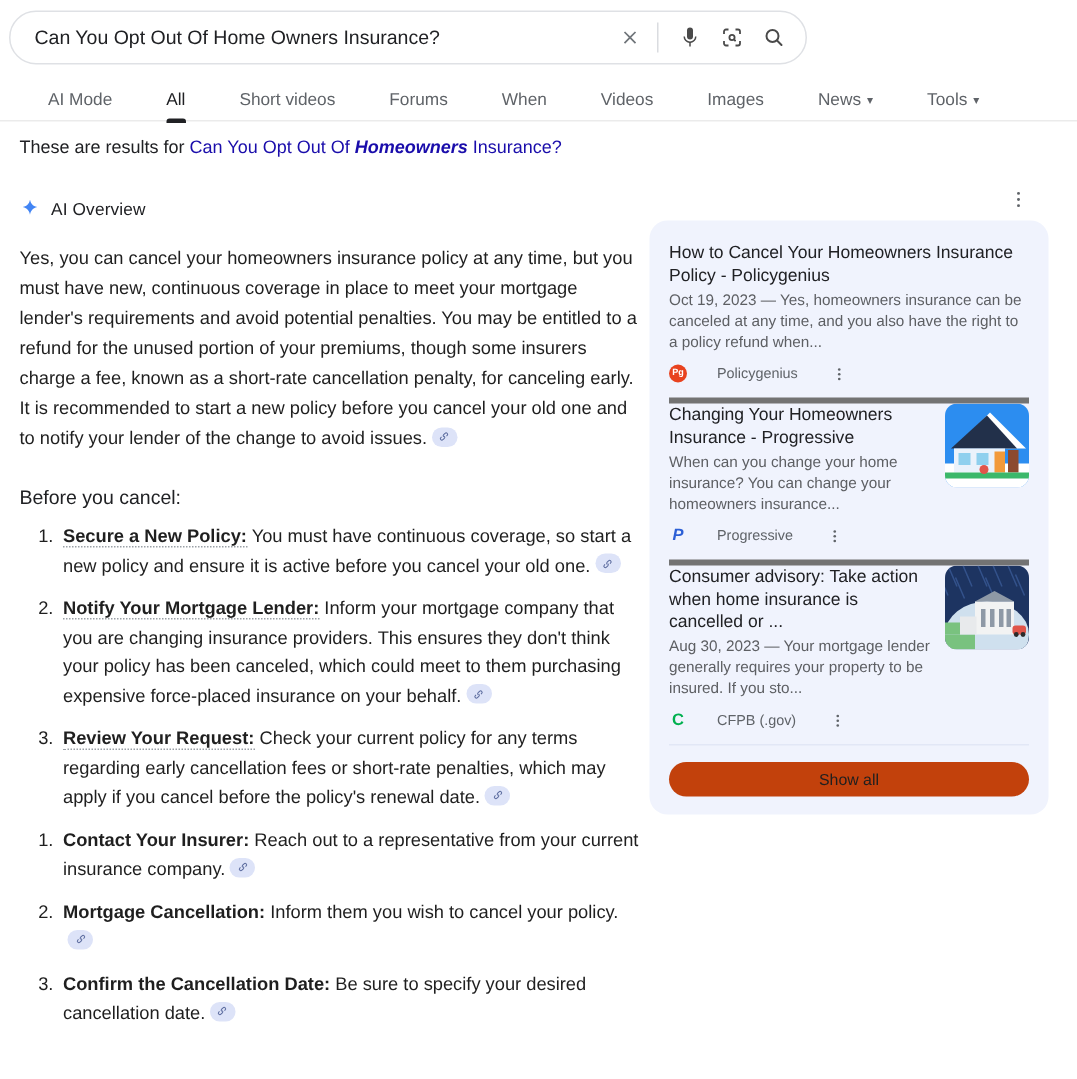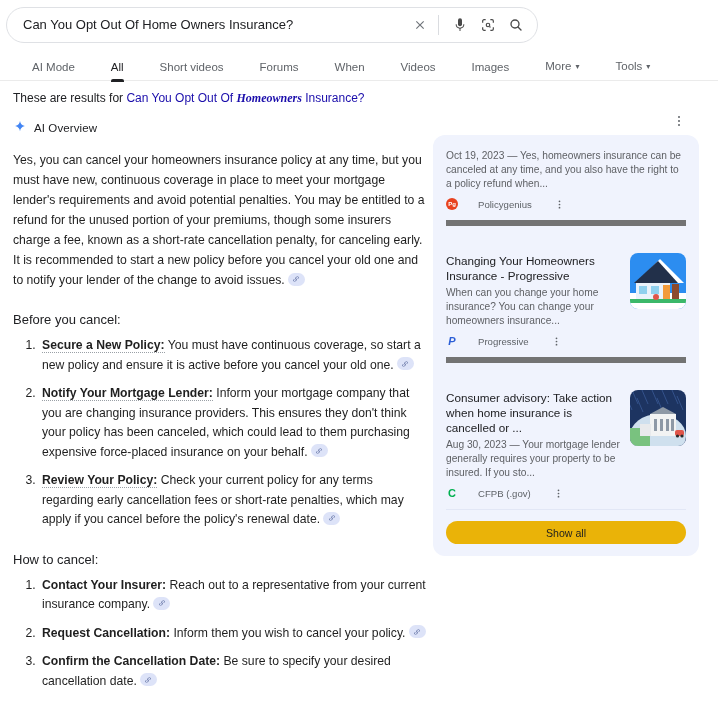--- a/index.html
+++ b/index.html
@@ -44,25 +44,25 @@
   .navitem.active { color: #202124; font-weight: 500; }
   .navitem.active::after {
     content:""; position:absolute; left:10px; right:10px; bottom:-1px;
     height:3px; background:#202124; border-radius:2px 2px 0 0;
   }
   .caret { display:inline-block; margin-left:4px; font-size:8px; color:#5f6368; vertical-align: 1px;}
 
   
   .spell { padding: 9px 0 0 13px; font-size: 12px; line-height: 17px; color:#202124; }
   .spell a { color: #1a0dab; text-decoration: none; cursor: pointer; }
-  .spell .bolditalic { font-weight: bold; font-style: italic; font-family: Liberation Serif, serif; }
+  .spell .bolditalic { font-weight: bold; font-style: italic; }
   .spell-row2 { margin-top: 2px; font-size: 11.5px; }
 
   
-  .content { display: flex; align-items: flex-start; padding-left: 13px; margin-top: 12px; }
+  .content { display: flex; align-items: flex-start; padding-left: 13px; margin-top: 24px; }
   .left-col { width: 414px; }
   .right-col { width: 272px; margin-left: 6px; position: relative; }
 
   
   .aio-head { display:flex; align-items:center; gap:7px; height:18px; }
   .aio-title { font-size: 11.5px; color: #202124; font-weight: 400; letter-spacing:.1px; }
 
   .aio-body { margin-top: 13px; }
   .aio-p {
     font-size: 12.2px; line-height: 20px; color: #1f1f1f;
@@ -92,37 +92,37 @@
   
   .kebab-top {
     position: absolute; right: 17px; top: -7px; width: 18px; height: 18px;
     display:flex; align-items:center; justify-content:center; cursor:pointer;
   }
   .cards {
     margin-top: 16px; width: 266px; background: #f0f3fd;
     border-radius: 12px; padding: 12px 13px 12px 13px;
   }
   .card { display: flex; gap: 10px; cursor: pointer; padding: 2px 0 10px 0; }
-  .card + .card { border-top: 6px solid #737373; padding-top: 27px; }
+  .card + .card { border-top: 4px solid #737373; padding-top: 0; }
   .card-main { flex: 1; min-width: 0; }
   .card-title {
     font-size: 11.7px; line-height: 15px; color: #202124; font-weight: 400;
     margin: 0 0 3px 0;
   }
   .card-snippet {
     font-size: 10.2px; line-height: 14px; color: #5d5f63;
     margin: 0 0 7px 0;
   }
   .card-src { display:flex; align-items:center; gap:20px; }
   .src-name { font-size: 9.6px; color:#5f6368; }
   .src-kebab { margin-left: 2px; cursor:pointer; display:flex; }
   .thumb { width: 56px; height: 56px; border-radius: 8px; flex:none; overflow:hidden; }
   .divider-pre-showall { border-top: 1px solid #e2e7f6; }
   .showall {
-    margin-top: 11px; height: 23px; border-radius: 12px; background:#eab308;
+    margin-top: 11px; height: 23px; border-radius: 12px; background:#c2410c;
     display:flex; align-items:center; justify-content:center;
     font-size: 10.6px; color:#1f1f1f; cursor:pointer;
   }
 
   .favicon { width: 12px; height: 12px; border-radius: 50%; flex:none;
              display:flex; align-items:center; justify-content:center;
              font-size:8px; font-weight:bold; color:#fff; }
 </style>
 </head>
 <body>
@@ -160,21 +160,21 @@
 
 <div class="navwrap">
   <div class="nav">
     <div class="navitem"><span>AI Mode</span></div>
     <div class="navitem active"><span>All</span></div>
     <div class="navitem"><span>Short videos</span></div>
     <div class="navitem"><span>Forums</span></div>
     <div class="navitem"><span>When</span></div>
     <div class="navitem"><span>Videos</span></div>
     <div class="navitem"><span>Images</span></div>
-    <div class="navitem"><span>More</span><span class="caret">▾</span></div>
+    <div class="navitem"><span>News</span><span class="caret">▾</span></div>
     <div class="navitem"><span>Tools</span><span class="caret">▾</span></div>
   </div>
 </div>
 
 <div class="spell">
   <div>
     <span>These are results for </span><a><span>Can You Opt Out Of </span><span class="bolditalic">Homeowners</span><span> Insurance?</span></a>
   </div>
 </div>
 
@@ -197,40 +197,39 @@
             </svg>
           </span></p>
 
       <div class="h-sec">Before you cancel:</div>
       <ol class="aio-list">
         <li><span class="lead u">Secure a New Policy:</span><span> You must have continuous coverage, so start a new policy and ensure it is active before you cancel your old one.</span><span class="cite">
               <svg width="8" height="8" viewBox="0 0 24 24">
                 <path fill="#5b6b9e" d="M10.6 13.4a4 4 0 0 1 0-5.66l2.83-2.83a4 4 0 1 1 5.66 5.66l-1.42 1.41-1.41-1.41 1.41-1.42a2 2 0 1 0-2.83-2.83l-2.83 2.83a2 2 0 0 0 0 2.83l-1.41 1.42zm2.8-2.8a4 4 0 0 1 0 5.66l-2.83 2.83a4 4 0 1 1-5.66-5.66l1.42-1.41 1.41 1.41-1.41 1.42a2 2 0 1 0 2.83 2.83l2.83-2.83a2 2 0 0 0 0-2.83l1.41-1.42z"></path>
               </svg>
             </span></li>
-        <li><span class="lead u">Notify Your Mortgage Lender:</span><span> Inform your mortgage company that you are changing insurance providers. This ensures they don't think your policy has been canceled, which could lead to them purchasing expensive force-placed insurance on your behalf.</span><span class="cite">
-              <svg width="8" height="8" viewBox="0 0 24 24">
-                <path fill="#5b6b9e" d="M10.6 13.4a4 4 0 0 1 0-5.66l2.83-2.83a4 4 0 1 1 5.66 5.66l-1.42 1.41-1.41-1.41 1.41-1.42a2 2 0 1 0-2.83-2.83l-2.83 2.83a2 2 0 0 0 0 2.83l-1.41 1.42zm2.8-2.8a4 4 0 0 1 0 5.66l-2.83 2.83a4 4 0 1 1-5.66-5.66l1.42-1.41 1.41 1.41-1.41 1.42a2 2 0 1 0 2.83 2.83l2.83-2.83a2 2 0 0 0 0-2.83l1.41-1.42z"></path>
-              </svg>
-            </span></li>
-        <li><span class="lead u">Review Your Policy:</span><span> Check your current policy for any terms regarding early cancellation fees or short-rate penalties, which may apply if you cancel before the policy's renewal date.</span><span class="cite">
+        <li><span class="lead u">Notify Your Mortgage Lender:</span><span> Inform your mortgage company that you are changing insurance providers. This ensures they don't think your policy has been canceled, which could meet to them purchasing expensive force-placed insurance on your behalf.</span><span class="cite">
+              <svg width="8" height="8" viewBox="0 0 24 24">
+                <path fill="#5b6b9e" d="M10.6 13.4a4 4 0 0 1 0-5.66l2.83-2.83a4 4 0 1 1 5.66 5.66l-1.42 1.41-1.41-1.41 1.41-1.42a2 2 0 1 0-2.83-2.83l-2.83 2.83a2 2 0 0 0 0 2.83l-1.41 1.42zm2.8-2.8a4 4 0 0 1 0 5.66l-2.83 2.83a4 4 0 1 1-5.66-5.66l1.42-1.41 1.41 1.41-1.41 1.42a2 2 0 1 0 2.83 2.83l2.83-2.83a2 2 0 0 0 0-2.83l1.41-1.42z"></path>
+              </svg>
+            </span></li>
+        <li><span class="lead u">Review Your Request:</span><span> Check your current policy for any terms regarding early cancellation fees or short-rate penalties, which may apply if you cancel before the policy's renewal date.</span><span class="cite">
               <svg width="8" height="8" viewBox="0 0 24 24">
                 <path fill="#5b6b9e" d="M10.6 13.4a4 4 0 0 1 0-5.66l2.83-2.83a4 4 0 1 1 5.66 5.66l-1.42 1.41-1.41-1.41 1.41-1.42a2 2 0 1 0-2.83-2.83l-2.83 2.83a2 2 0 0 0 0 2.83l-1.41 1.42zm2.8-2.8a4 4 0 0 1 0 5.66l-2.83 2.83a4 4 0 1 1-5.66-5.66l1.42-1.41 1.41 1.41-1.41 1.42a2 2 0 1 0 2.83 2.83l2.83-2.83a2 2 0 0 0 0-2.83l1.41-1.42z"></path>
               </svg>
             </span></li>
       </ol>
 
-      <div class="h-sec">How to cancel:</div>
       <ol class="aio-list">
         <li><span class="lead">Contact Your Insurer:</span><span> Reach out to a representative from your current insurance company.</span><span class="cite">
               <svg width="8" height="8" viewBox="0 0 24 24">
                 <path fill="#5b6b9e" d="M10.6 13.4a4 4 0 0 1 0-5.66l2.83-2.83a4 4 0 1 1 5.66 5.66l-1.42 1.41-1.41-1.41 1.41-1.42a2 2 0 1 0-2.83-2.83l-2.83 2.83a2 2 0 0 0 0 2.83l-1.41 1.42zm2.8-2.8a4 4 0 0 1 0 5.66l-2.83 2.83a4 4 0 1 1-5.66-5.66l1.42-1.41 1.41 1.41-1.41 1.42a2 2 0 1 0 2.83 2.83l2.83-2.83a2 2 0 0 0 0-2.83l1.41-1.42z"></path>
               </svg>
             </span></li>
-        <li><span class="lead">Request Cancellation:</span><span> Inform them you wish to cancel your policy.</span><span class="cite">
+        <li><span class="lead">Mortgage Cancellation:</span><span> Inform them you wish to cancel your policy.</span><span class="cite">
               <svg width="8" height="8" viewBox="0 0 24 24">
                 <path fill="#5b6b9e" d="M10.6 13.4a4 4 0 0 1 0-5.66l2.83-2.83a4 4 0 1 1 5.66 5.66l-1.42 1.41-1.41-1.41 1.41-1.42a2 2 0 1 0-2.83-2.83l-2.83 2.83a2 2 0 0 0 0 2.83l-1.41 1.42zm2.8-2.8a4 4 0 0 1 0 5.66l-2.83 2.83a4 4 0 1 1-5.66-5.66l1.42-1.41 1.41 1.41-1.41 1.42a2 2 0 1 0 2.83 2.83l2.83-2.83a2 2 0 0 0 0-2.83l1.41-1.42z"></path>
               </svg>
             </span></li>
         <li><span class="lead">Confirm the Cancellation Date:</span><span> Be sure to specify your desired cancellation date.</span><span class="cite">
               <svg width="8" height="8" viewBox="0 0 24 24">
                 <path fill="#5b6b9e" d="M10.6 13.4a4 4 0 0 1 0-5.66l2.83-2.83a4 4 0 1 1 5.66 5.66l-1.42 1.41-1.41-1.41 1.41-1.42a2 2 0 1 0-2.83-2.83l-2.83 2.83a2 2 0 0 0 0 2.83l-1.41 1.42zm2.8-2.8a4 4 0 0 1 0 5.66l-2.83 2.83a4 4 0 1 1-5.66-5.66l1.42-1.41 1.41 1.41-1.41 1.42a2 2 0 1 0 2.83 2.83l2.83-2.83a2 2 0 0 0 0-2.83l1.41-1.42z"></path>
               </svg>
             </span></li>
       </ol>
@@ -246,20 +245,21 @@
             <circle cx="12" cy="12" r="1.7"></circle>
             <circle cx="12" cy="19" r="1.7"></circle>
           </g>
         </svg>
     </span>
 
     <div class="cards">
 
       <div class="card">
         <div class="card-main">
+          <p class="card-title">How to Cancel Your Homeowners Insurance Policy - Policygenius</p>
           <p class="card-snippet">Oct 19, 2023 — Yes, homeowners insurance can be canceled at any time, and you also have the right to a policy refund when...</p>
           <div class="card-src">
             <span class="favicon" style="background:#e8421f;font-size:6px;">Pg</span>
             <span class="src-name">Policygenius</span>
             <span class="src-kebab">
               <svg width="11" height="11" viewBox="0 0 24 24">
                   <g fill="#5f6368">
                     <circle cx="12" cy="5" r="1.9"></circle>
                     <circle cx="12" cy="12" r="1.9"></circle>
                     <circle cx="12" cy="19" r="1.9"></circle>

